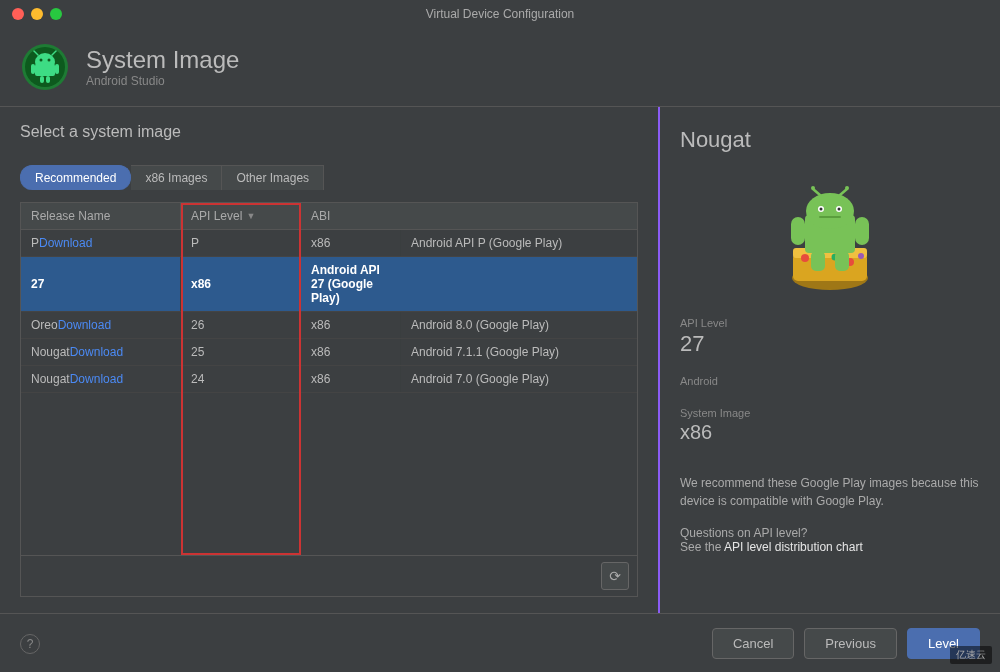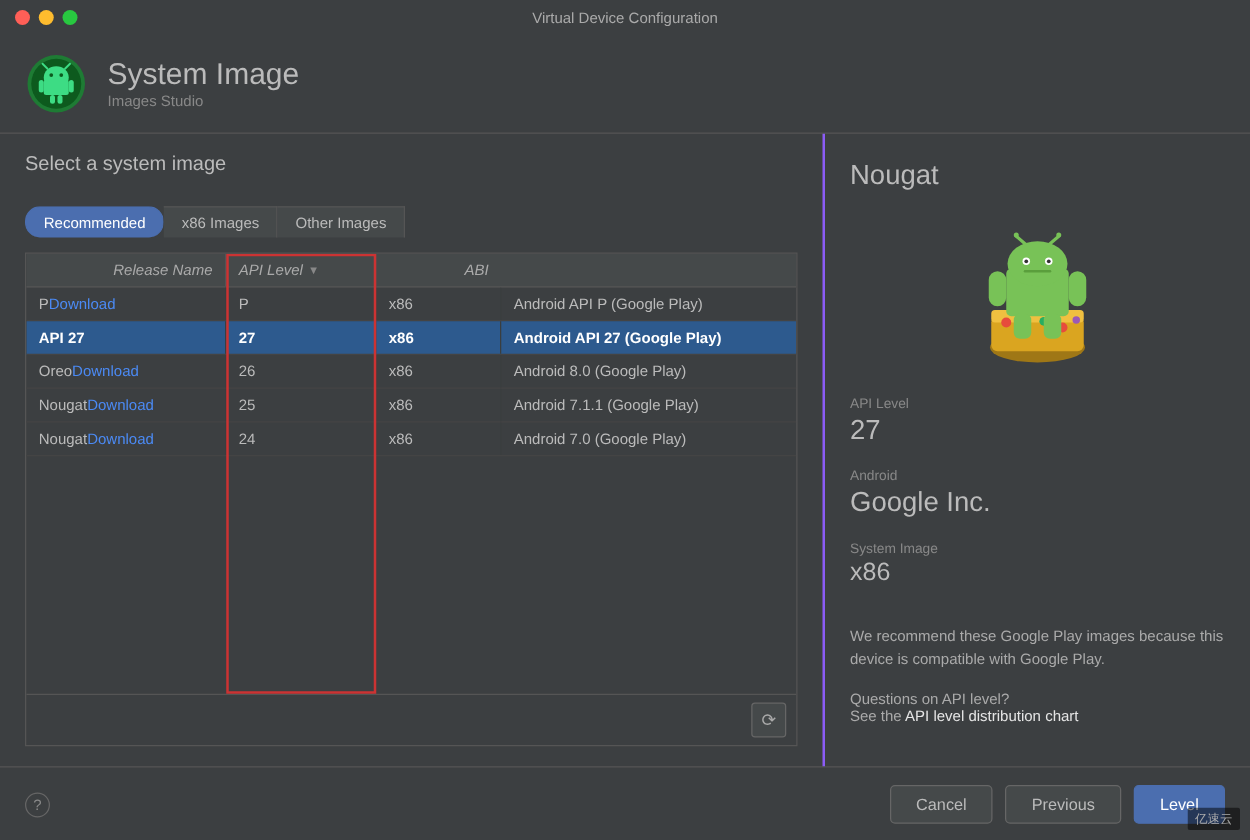--- a/index.html
+++ b/index.html
@@ -131,22 +131,21 @@
       display: grid;
       grid-template-columns: 160px 120px 100px 1fr;
       background: #45494a;
       border-bottom: 1px solid #555;
     }
     .th {
       padding: 6px 10px;
       font-size: 12px;
       color: #aaaaaa;
       border-right: 1px solid #555;
-      text-align: right;
-      font-style: italic;
+      text-align: left;
     }
     .th:last-child { border-right: none; }
     .th-api {
       display: flex;
       align-items: center;
       gap: 4px;
     }
     .sort-arrow {
       font-size: 9px;
       color: #888;
@@ -359,21 +358,21 @@
       <rect x="20" y="34" width="4" height="7" rx="2" fill="#3ddc84"></rect>
       <rect x="26" y="34" width="4" height="7" rx="2" fill="#3ddc84"></rect>
       <circle cx="21" cy="18" r="1.5" fill="#0d5a1e"></circle>
       <circle cx="29" cy="18" r="1.5" fill="#0d5a1e"></circle>
       <line x1="18" y1="13" x2="14" y2="9" stroke="#3ddc84" stroke-width="1.5" stroke-linecap="round"></line>
       <line x1="32" y1="13" x2="36" y2="9" stroke="#3ddc84" stroke-width="1.5" stroke-linecap="round"></line>
     </svg>
   </div>
   <div class="header-text">
     <h1>System Image</h1>
-    <p>Images Studio</p>
+    <p>Android Studio</p>
   </div>
 </div>
 
 <div class="main">
 
   <div class="left-panel">
     <div class="section-title">Select a system image</div>
 
     <div class="tabs">
       <div class="tab active">Recommended</div>
@@ -401,21 +400,20 @@
             <div class="td">
               <span style="color:#bbbbbb">P </span>
               <span class="link">Download</span>
             </div>
             <div class="td">P</div>
             <div class="td">x86</div>
             <div class="td">Android API P (Google Play)</div>
           </div>
 
           <div class="table-row selected">
-            <div class="td selected-text">API 27</div>
             <div class="td selected-text">27</div>
             <div class="td selected-text">x86</div>
             <div class="td selected-text">Android API 27 (Google Play)</div>
           </div>
 
           <div class="table-row">
             <div class="td">
               <span style="color:#bbbbbb">Oreo </span>
               <span class="link">Download</span>
             </div>
@@ -492,21 +490,20 @@
       </svg>
     </div>
 
     <div class="detail-row">
       <div class="detail-label">API Level</div>
       <div class="detail-value detail-value-large">27</div>
     </div>
 
     <div class="detail-row">
       <div class="detail-label">Android</div>
-      <div class="detail-value detail-value-large">Google Inc.</div>
     </div>
 
     <div class="detail-row">
       <div class="detail-label">System Image</div>
       <div class="detail-value">x86</div>
     </div>
 
     <div class="detail-description">We recommend these Google Play images because this device is compatible with Google Play.</div>
 
     <div class="detail-question">

